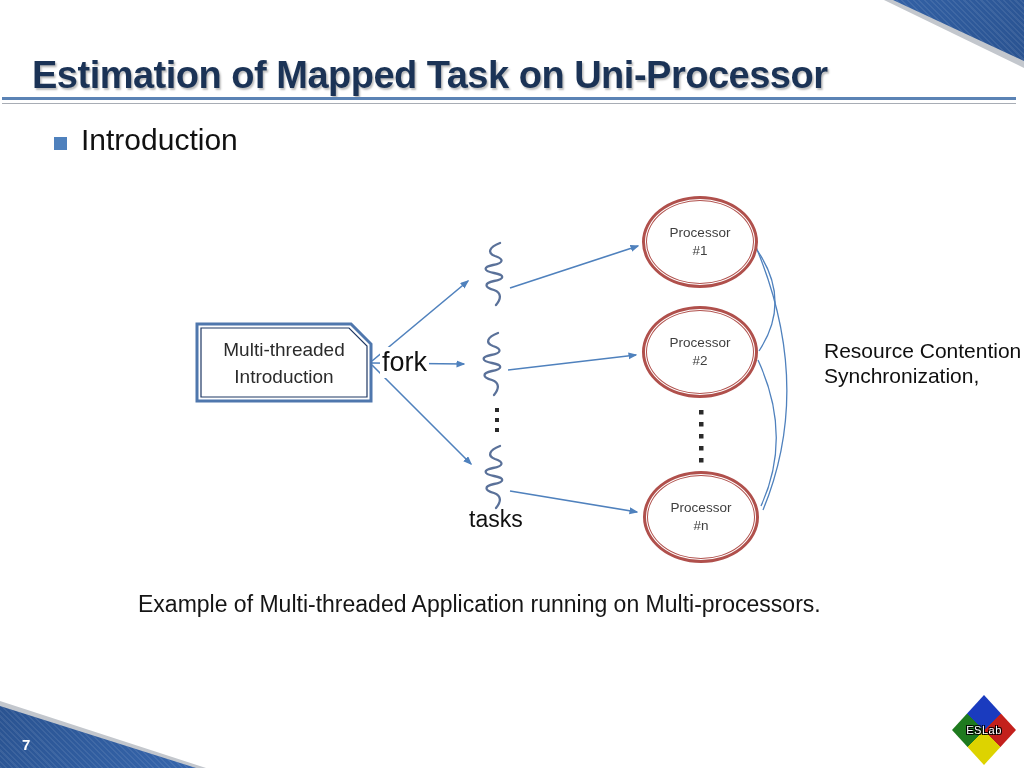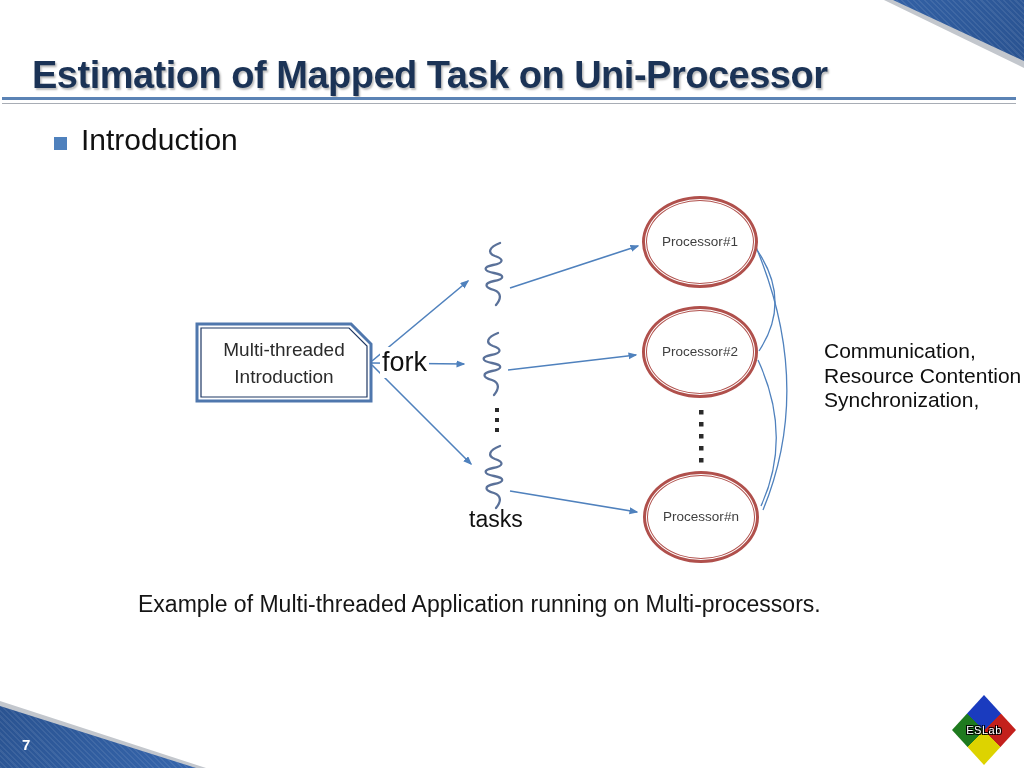--- a/index.html
+++ b/index.html
@@ -43,21 +43,21 @@
   .tasks-label{position:absolute;left:469px;top:506px;font-size:23px;color:#111;}
   .annotation{position:absolute;left:824px;top:339px;font-size:21px;line-height:24.5px;color:#0f0f0f;}
   .caption{position:absolute;left:138px;top:591px;font-size:23px;color:#151515;white-space:nowrap;}
   
   .proc{
     position:absolute;width:116px;height:92px;border-radius:50%;
     border:3px solid #b0504c;box-sizing:border-box;background:#fff;
   }
   .proc-inner{
     position:absolute;inset:1px;border-radius:50%;border:1.5px solid #b0504c;
-    display:flex;align-items:center;justify-content:center;
+    display:flex;flex-direction:column;align-items:center;justify-content:center;
     font-size:13.5px;line-height:18px;color:#3f3f3f;text-align:center;
   }
   .proc1{left:642px;top:196px;}
   .proc2{left:642px;top:306px;}
   .procn{left:643px;top:471px;}
   
   svg.wires{position:absolute;left:0;top:0;pointer-events:none;}
   
   .logo{
     position:absolute;left:952px;top:695px;width:64px;height:70px;
@@ -151,21 +151,20 @@
     </div>
   </div>
   <div class="proc procn">
     <div class="proc-inner">
       <div>Processor</div>
       <div>#n</div>
     </div>
   </div>
 
   <div class="annotation">
-    <div>Communication,</div>
     <div>Resource Contention</div>
     <div>Synchronization,</div>
   </div>
 
   <div class="caption">Example of Multi-threaded Application running on Multi-processors.</div>
 
   <div class="page-number">7</div>
   <div class="logo">
     <span class="logo-text">ESLab</span>
   </div>

